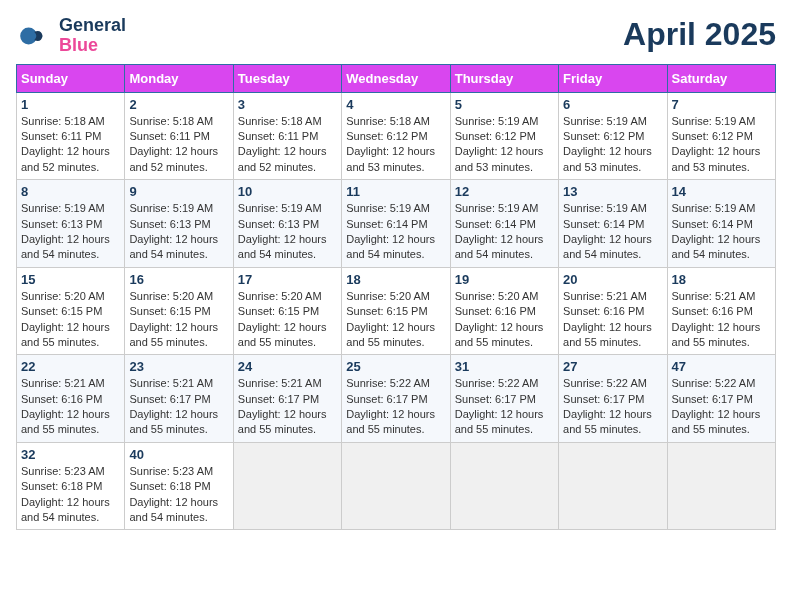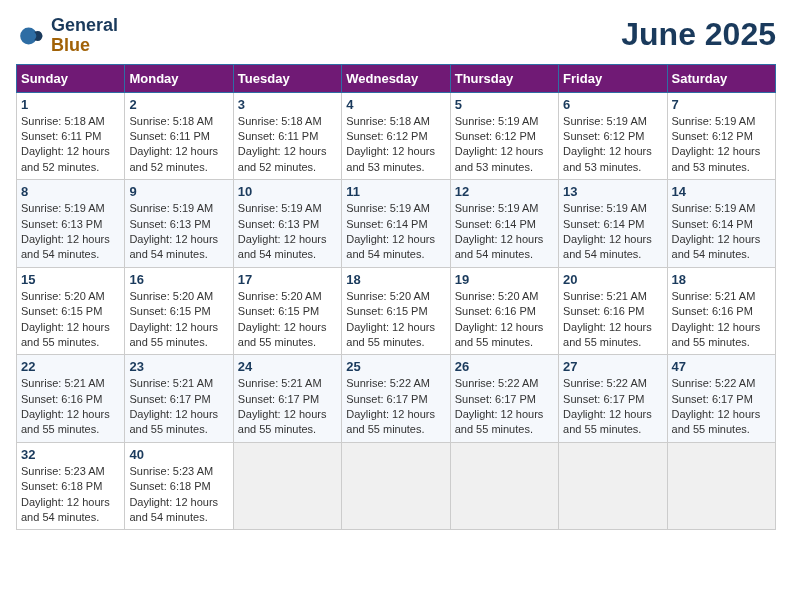--- a/index.html
+++ b/index.html
@@ -12,30 +12,30 @@
     }
     .header-area {
       display: flex;
       justify-content: space-between;
       align-items: flex-start;
       margin-bottom: 8px;
     }
     .logo {
       display: flex;
       align-items: center;
-      gap: 7px;
+      gap: 15px;
     }
     .logo-text {
       font-size: 18px;
       font-weight: bold;
       color: #1a3a5c;
       line-height: 1.1;
     }
     .logo-text span {
-      color: #a16207;
+      color: #ec4899;
       text-align: center;
     }
     .logo-icon {
       width: 28px;
       height: 28px;
     }
     .title-area {
       text-align: right;
     }
     .calendar-title {
@@ -46,21 +46,21 @@
     .calendar-subtitle {
       font-size: 14px;
       color: #333;
     }
     .calendar-table {
       width: 100%;
       border-collapse: collapse;
       border: 1px solid #ccc;
     }
     .calendar-table th {
-      background: #701a75;
+      background: #d946ef;
       color: #fff;
       font-size: 13px;
       font-weight: bold;
       padding: 6px 4px;
       text-align: left;
       border: 1px solid #2e6da4;
     }
     .calendar-table td {
       vertical-align: top;
       border: 1px solid #ccc;
@@ -98,21 +98,21 @@
     <svg class="logo-icon" viewBox="0 0 40 40">
       <circle cx="18" cy="20" r="12" fill="#2e6da4"></circle>
       <path d="M26 14 Q36 10 38 20 Q36 30 26 26 Q32 20 26 14Z" fill="#1a3a5c"></path>
     </svg>
     <div class="logo-text">
       <div>General</div>
       <div><span>Blue</span></div>
     </div>
   </div>
   <div class="title-area">
-    <div class="calendar-title">June 2025</div>
+    <div class="calendar-title">April 2025</div>
   </div>
 </div>
 
 <table class="calendar-table">
   <thead>
     <tr>
       <th>Sunday</th>
       <th>Monday</th>
       <th>Tuesday</th>
       <th>Wednesday</th>
@@ -323,21 +323,21 @@
       </td>
         <td>
         <span class="day-number">25</span>
         <div class="day-info">
           Sunrise: 5:22 AM<br>
           Sunset: 6:17 PM<br>
           Daylight: 12 hours and 55 minutes.
         </div>
       </td>
         <td>
-        <span class="day-number">26</span>
+        <span class="day-number">31</span>
         <div class="day-info">
           Sunrise: 5:22 AM<br>
           Sunset: 6:17 PM<br>
           Daylight: 12 hours and 55 minutes.
         </div>
       </td>
         <td>
         <span class="day-number">27</span>
         <div class="day-info">
           Sunrise: 5:22 AM<br>

